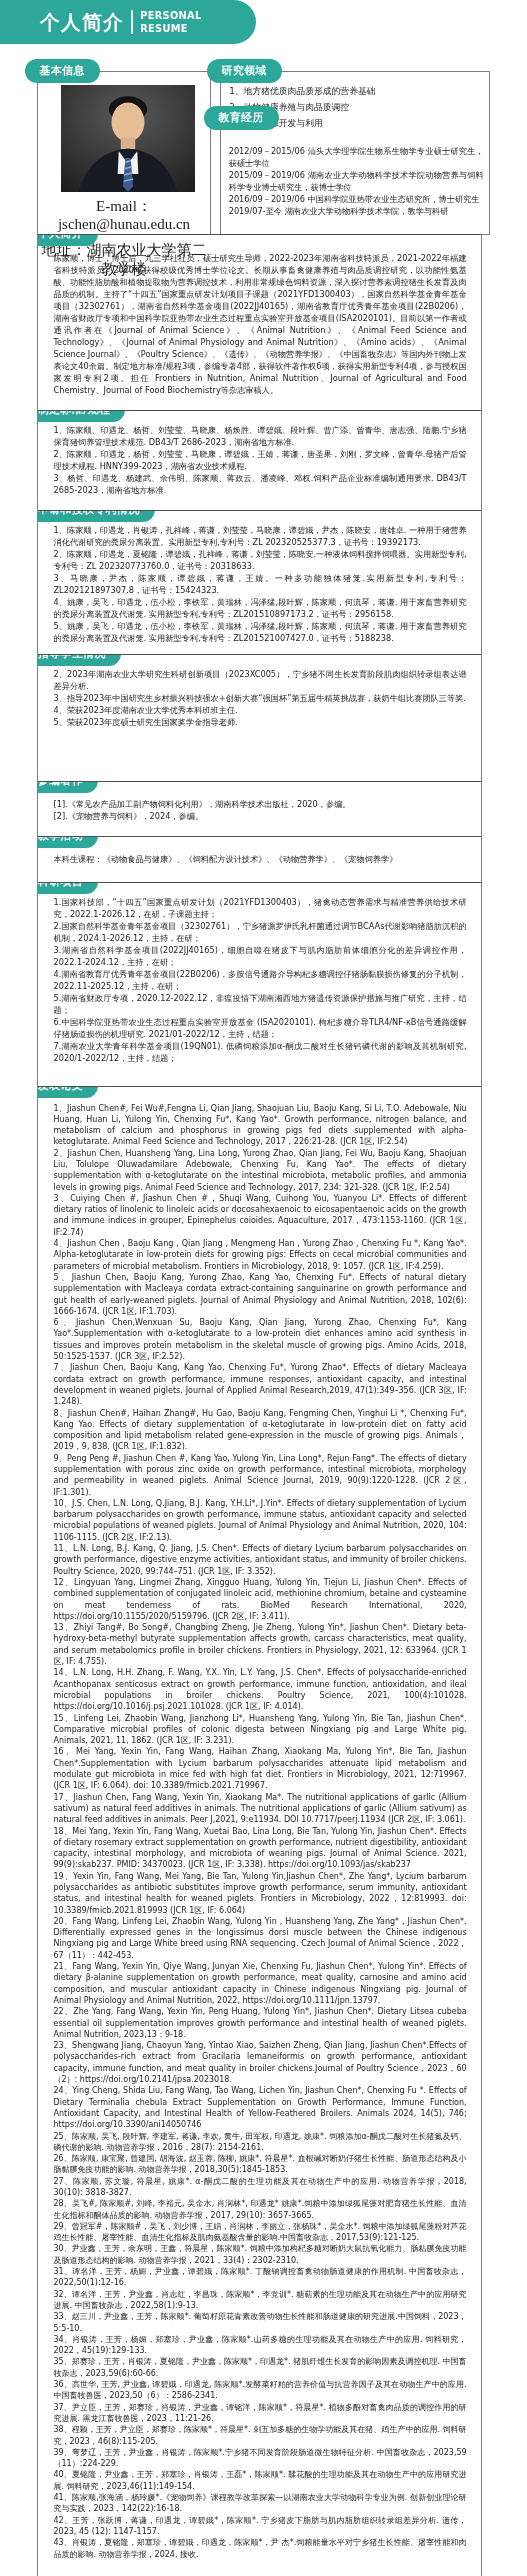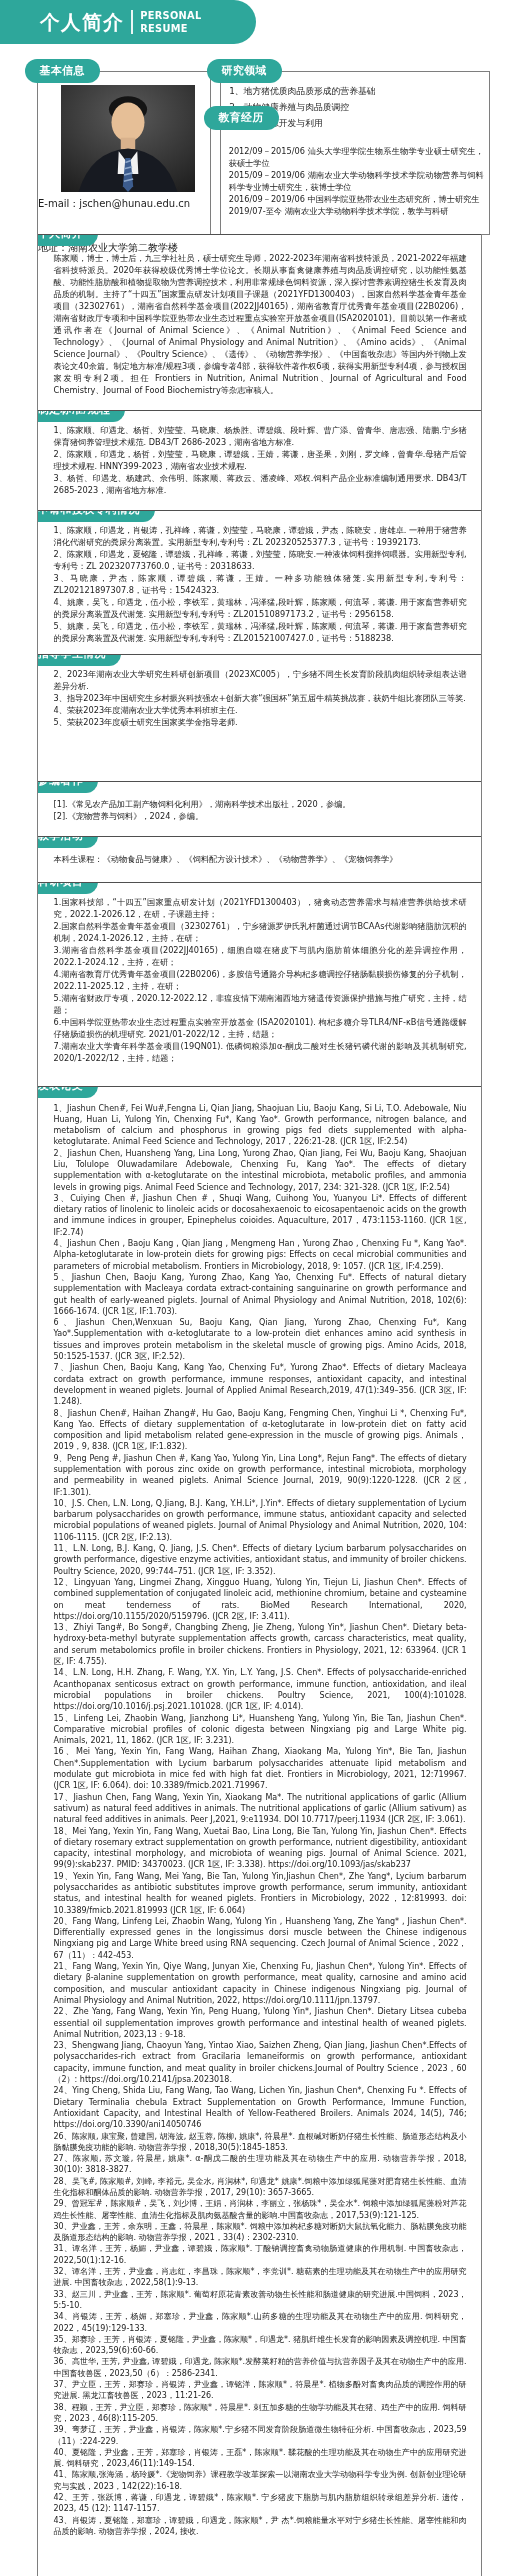--- a/index.html
+++ b/index.html
@@ -25,21 +25,21 @@
   .badge{
     position:absolute;background:var(--teal);color:#fff;font-weight:bold;font-size:10.8px;
     padding:0 15px;height:24px;line-height:24px;border-radius:12px;white-space:nowrap;letter-spacing:0.5px;
     z-index:3;
   }
   
   .box-left{position:absolute;left:37px;top:71px;width:174px;height:164px;border:1px solid var(--box-border);box-sizing:border-box;}
   .badge-basic{left:-13.4px;top:-13px;}
   .photo{position:absolute;left:23px;top:13px;width:134px;height:107px;overflow:hidden;}
   .photo svg{display:block;width:100%;height:100%;}
-  .contact{position:absolute;left:0;right:0;text-align:left;font-size:10px;}
+  .contact{position:absolute;left:0;right:0;text-align:center;font-size:15px;font-family:Liberation Serif, serif;}
   .contact.email{top:125px;}
   .contact.addr{top:140px;margin-top:29px;}
   .box-right{position:absolute;left:220px;top:71px;width:270px;height:164px;border:1px solid var(--box-border);box-sizing:border-box;}
   .badge-research{left:-14.4px;top:-13px;}
   .research-list{margin:11.3px 5.2px 0 8.2px;}
   .research-item{font-size:8.8px;line-height:16px;}
   .badge-edu{left:-17.5px;top:34px;}
   .edu-list{position:absolute;left:7.7px;right:5.2px;top:73px;font-size:8.2px;line-height:12px;text-align:justify;}
   
   .frame{
@@ -204,20 +204,21 @@
           <div>15、Linfeng Lei, Zhaobin Wang, Jianzhong Li*, Huansheng Yang, Yulong Yin, Bie Tan, Jiashun Chen*. Comparative microbial profiles of colonic digesta between Ningxiang pig and Large White pig. Animals, 2021, 11, 1862. (JCR 1区, IF: 3.231).</div>
           <div>16、Mei Yang, Yexin Yin, Fang Wang, Haihan Zhang, Xiaokang Ma, Yulong Yin*, Bie Tan, Jiashun Chen*.Supplementation with Lycium barbarum polysaccharides attenuate lipid metabolism and modulate gut microbiota in mice fed with high fat diet. Frontiers in Microbiology, 2021, 12:719967. (JCR 1区, IF: 6.064). doi: 10.3389/fmicb.2021.719967.</div>
           <div>17、Jiashun Chen, Fang Wang, Yexin Yin, Xiaokang Ma*. The nutritional applications of garlic (Allium sativum) as natural feed additives in animals. The nutritional applications of garlic (Allium sativum) as natural feed additives in animals. Peer J,2021, 9:e11934. DOI 10.7717/peerj.11934 (JCR 2区, IF: 3.061).</div>
           <div>18、Mei Yang, Yexin Yin, Fang Wang, Xuetai Bao, Lina Long, Bie Tan, Yulong Yin, Jiashun Chen*. Effects of dietary rosemary extract supplementation on growth performance, nutrient digestibility, antioxidant capacity, intestinal morphology, and microbiota of weaning pigs. Journal of Animal Science. 2021, 99(9):skab237. PMID: 34370023. (JCR 1区, IF: 3.338). https://doi.org/10.1093/jas/skab237</div>
           <div>19、Yexin Yin, Fang Wang, Mei Yang, Bie Tan, Yulong Yin,Jiashun Chen*, Zhe Yang*, Lycium barbarum polysaccharides as antibiotic substitutes improve growth performance, serum immunity, antioxidant status, and intestinal health for weaned piglets. Frontiers in Microbiology, 2022，12:819993. doi: 10.3389/fmicb.2021.819993 (JCR 1区, IF: 6.064)</div>
           <div>20、Fang Wang, Linfeng Lei, Zhaobin Wang, Yulong Yin , Huansheng Yang, Zhe Yang* , Jiashun Chen*. Differentially expressed genes in the longissimus dorsi muscle between the Chinese indigenous Ningxiang pig and Large White breed using RNA sequencing. Czech Journal of Animal Science，2022，67（11）：442-453.</div>
           <div>21、Fang Wang, Yexin Yin, Qiye Wang, Junyan Xie, Chenxing Fu, Jiashun Chen*, Yulong Yin*. Effects of dietary β-alanine supplementation on growth performance, meat quality, carnosine and amino acid composition, and muscular antioxidant capacity in Chinese indigenous Ningxiang pig. Journal of Animal Physiology and Animal Nutrition, 2022, https://doi.org/10.1111/jpn.13797.</div>
           <div>22、Zhe Yang, Fang Wang, Yexin Yin, Peng Huang, Yulong Yin*, Jiashun Chen*. Dietary Litsea cubeba essential oil supplementation improves growth performance and intestinal health of weaned piglets. Animal Nutrition, 2023,13：9-18.</div>
           <div>23、Shengwang Jiang, Chaoyun Yang, Yintao Xiao, Saizhen Zheng, Qian Jiang, Jiashun Chen*.Effects of polysaccharides-rich extract from Gracilaria lemaneiformis on growth performance, antioxidant capacity, immune function, and meat quality in broiler chickens.Journal of Poultry Science，2023，60（2）: https://doi.org/10.2141/jpsa.2023018.</div>
           <div>24、Ying Cheng, Shida Liu, Fang Wang, Tao Wang, Lichen Yin, Jiashun Chen*, Chenxing Fu *. Effects of Dietary Terminalia chebula Extract Supplementation on Growth Performance, Immune Function, Antioxidant Capacity, and Intestinal Health of Yellow-Feathered Broilers. Animals 2024, 14(5), 746; https://doi.org/10.3390/ani14050746</div>
+          <div>25、陈家顺, 吴飞, 段叶辉, 李建军, 蒋谦, 李欢, 黄牛, 田军权, 印遇龙, 姚康*. 饲粮添加α-酮戊二酸对生长猪氮及钙、磷代谢的影响. 动物营养学报，2016，28(7): 2154-2161.</div>
           <div>26、陈家顺, 康宝聚, 曾建国, 胡海波, 赵玉蓉, 陈柳, 姚康*, 符晨星*. 血根碱对断奶仔猪生长性能、肠道形态结构及小肠黏膜免疫功能的影响. 动物营养学报，2018,30(5):1845-1853.</div>
           <div>27、陈家顺, 苏文璇, 符晨星, 姚康*. α-酮戊二酸的生理功能及其在动物生产中的应用. 动物营养学报，2018, 30(10): 3818-3827.</div>
           <div>28、吴飞#, 陈家顺#, 刘峰, 李裕元, 吴金水, 肖润林*, 印遇龙* 姚康*.饲粮中添加绿狐尾藻对肥育猪生长性能、血清生化指标和酮体品质的影响. 动物营养学报，2017, 29(10): 3657-3665.</div>
           <div>29、曾冠军#，陈家顺#，吴飞，刘少博，王娟，肖润林，李丽立，张杨珠*，吴金水*. 饲粮中添加绿狐尾藻粉对芦花鸡生长性能、屠宰性能、血清生化指标及肌肉氨基酸含量的影响.中国畜牧杂志，2017,53(9):121-125.</div>
           <div>30、尹业鑫，王芳，余东明，王鑫，符晨星，陈家顺*. 饲粮中添加构杞多糖对断奶大鼠抗氧化能力、肠粘膜免疫功能及肠道形态结构的影响. 动物营养学报，2021，33(4)：2302-2310.</div>
           <div>31、谭名洋，王芳，杨媚，尹业鑫，谭碧娥，陈家顺*. 丁酸钠调控畜禽动物肠道健康的作用机制. 中国畜牧杂志，2022,50(1):12-16.</div>
           <div>32、谭名洋，王芳，尹业鑫，肖志红，李昌珠，陈家顺*，李党训*. 糖萜素的生理功能及其在动物生产中的应用研究进展. 中国畜牧杂志，2022,58(1):9-13.</div>
           <div>33、赵三川，尹业鑫，王芳，陈家顺*. 葡萄籽原花青素改善动物生长性能和肠道健康的研究进展.中国饲料，2023，5:5-10.</div>
           <div>34、肖银涛，王芳，杨媚，郑塞珍，尹业鑫，陈家顺*.山药多糖的生理功能及其在动物生产中的应用. 饲料研究，2022，45(19):129-133.</div>
           <div>35、郑赛珍，王芳，肖银涛，夏铭隆，尹业鑫，陈家顺*，印遇龙*. 猪肌纤维生长发育的影响因素及调控机理. 中国畜牧杂志，2023,59(6):60-66.</div>

